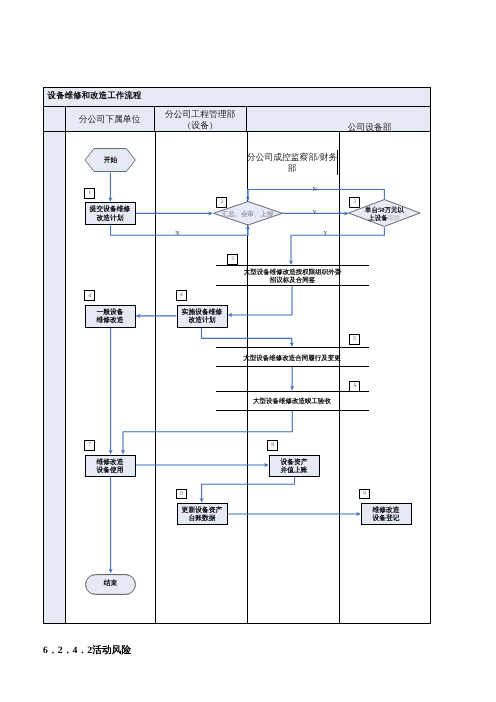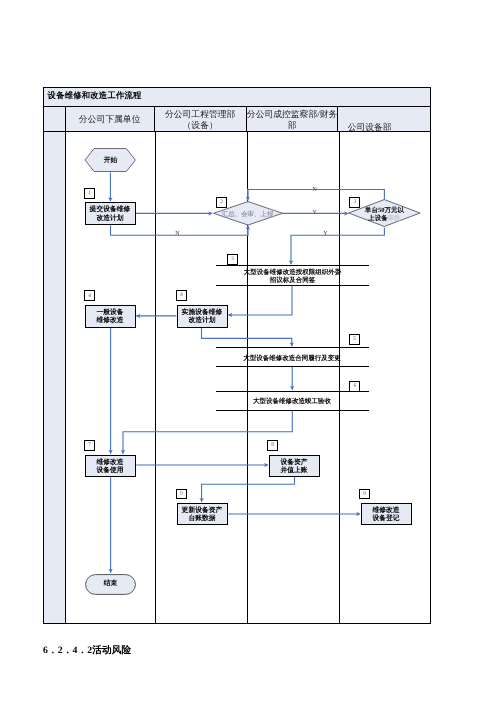--- a/index.html
+++ b/index.html
@@ -49,21 +49,21 @@
 
   <div id="table-frame">
     <div id="title-row">
       <span id="title-text">设备维修和改造工作流程</span>
     </div>
     <div id="side-band"></div>
     <div id="header-row">
       <div class="hdr-cell b" style="left:0;width:21.6px;"></div>
       <div class="hdr-cell b" style="left:21.6px;width:89.1px;">分公司下属单位</div>
       <div class="hdr-cell b" style="left:110.7px;width:91.9px;">分公司工程管理部<br>（设备）</div>
-      <div class="hdr-cell b" style="left:202.6px;width:91.9px;">分公司成控监察部/财务<br>部</div>
+      <div class="hdr-cell b" style="left:202.6px;width:91.9px;margin-top:43px;">分公司成控监察部/财务<br>部</div>
       <div class="hdr-cell" style="left:280px;width:91.3px;margin-top:8px;">公司设备部</div>
     </div>
     <div class="vline" style="left:110.7px;"></div>
     <div class="vline" style="left:202.6px;"></div>
     <div class="vline" style="left:294.5px;"></div>
   </div>
 
   <svg id="connectors" width="496" height="702" style="position:absolute;left:0;top:0;">
     <defs>
       <marker id="ah" markerWidth="5" markerHeight="5" refX="3.9" refY="2.25" orient="auto" markerUnits="userSpaceOnUse">

